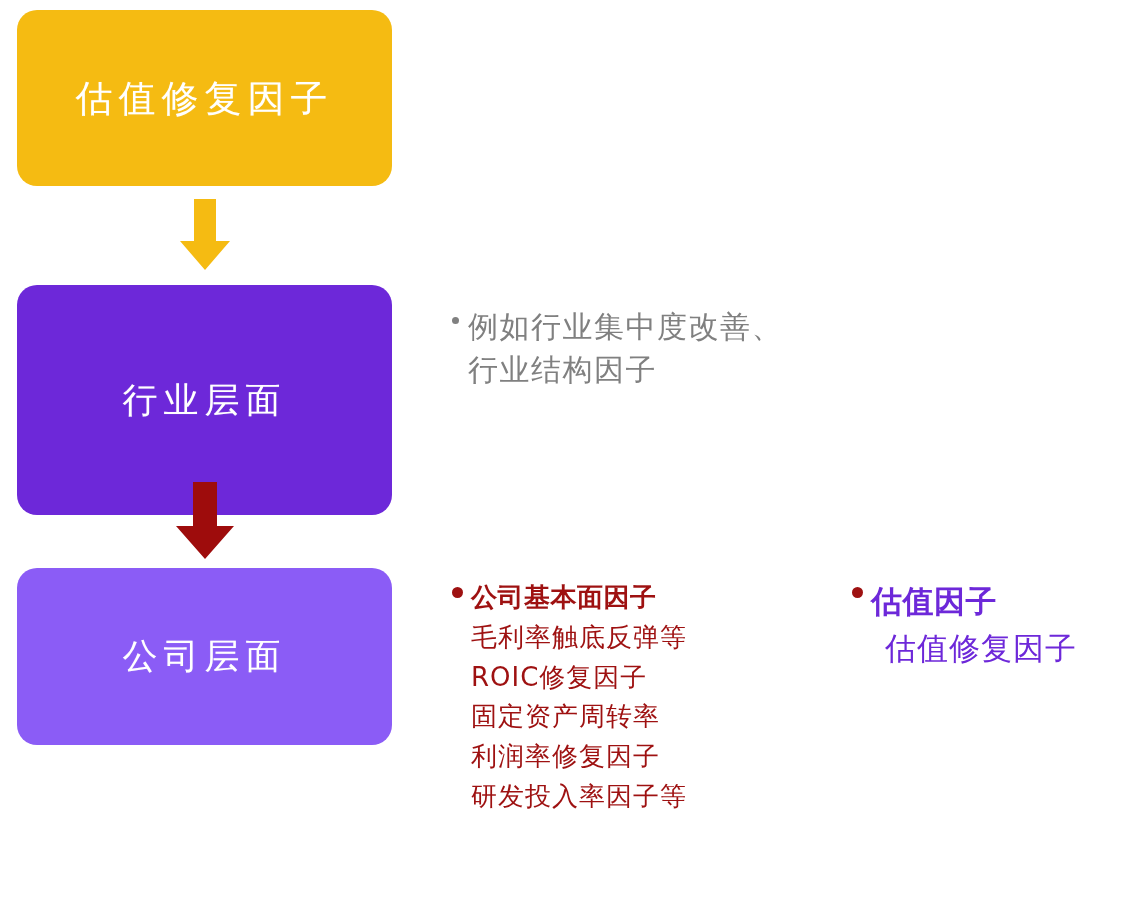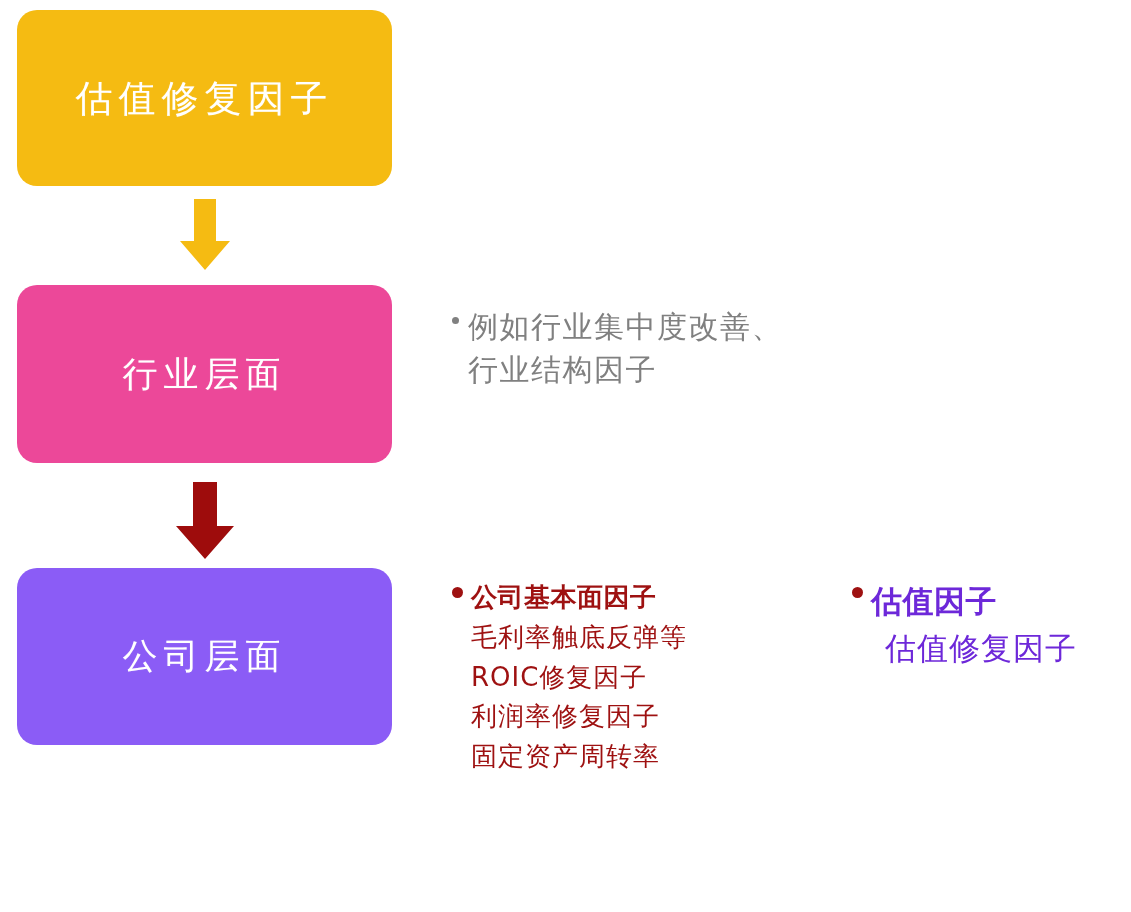--- a/index.html
+++ b/index.html
@@ -40,22 +40,22 @@
 
   #box-policy {
     top: 10px;
     height: 176px;
     background: #F5BB12;
   }
   #box-policy .box-label { font-size: 37px; }
 
   #box-industry {
     top: 285px;
-    height: 178px;
-    background: #ec4899;
+    height: 230px;
+    background: #6d28d9;
   }
 
   #box-company {
     top: 568px;
     height: 177px;
     background: #8b5cf6;
   }
 
   
   .arrow {
@@ -204,22 +204,23 @@
   </div>
 </div>
 
 <div class="bullet-block" id="company-fundamental-factors">
   <div class="bullet-row">
     <span class="bullet-dot"></span>
     <div class="bullet-text-wrap">
       <div class="line head">公司基本面因子</div>
       <div class="line">毛利率触底反弹等</div>
       <div class="line">ROIC修复因子</div>
+      <div class="line">固定资产周转率</div>
       <div class="line">利润率修复因子</div>
-      <div class="line">固定资产周转率</div>
+      <div class="line">研发投入率因子等</div>
     </div>
   </div>
 </div>
 
 <div class="bullet-block" id="valuation-factors">
   <div class="bullet-row">
     <span class="bullet-dot"></span>
     <div class="bullet-text-wrap">
       <div class="line head">估值因子</div>
       <div class="line sub">估值修复因子</div>

